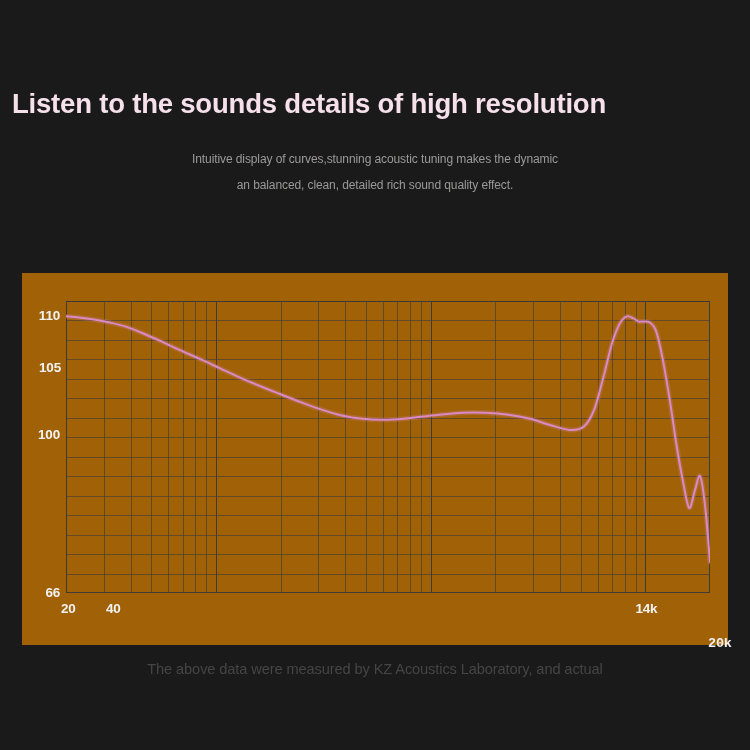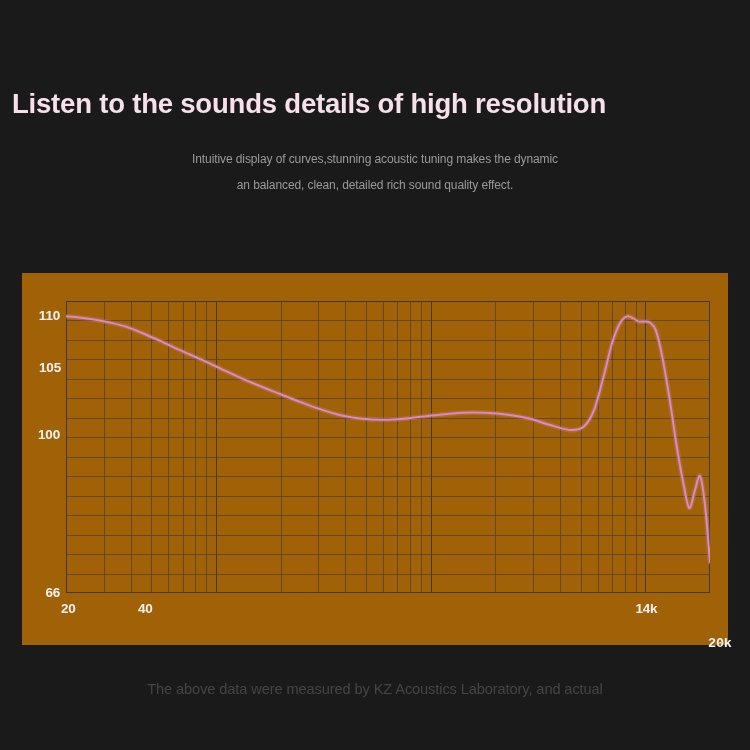--- a/index.html
+++ b/index.html
@@ -93,21 +93,20 @@
   .footnote {
     position: absolute;
     left: 60px;
     top: 658px;
     width: 630px;
     text-align: center;
     font-size: 14.6px;
     line-height: 22px;
     color: #454545;
     letter-spacing: -0.1px;
-    margin-top: 20px;
   }
   .footnote div { white-space: nowrap; }
 </style>
 </head>
 <body>
 
 <div id="page">
 
   <div class="headline">Listen to the sounds details of high resolution</div>
 
@@ -120,21 +119,21 @@
 
     <div id="ytick-layer">
         <div class="ytick" style="left: 0px; top: 35.3684px;">110</div>
         <div class="ytick" style="left: 1px; top: 86.5965px;">105</div>
         <div class="ytick" style="left: 0px; top: 137.825px; margin-top: 16px;">100</div>
         <div class="ytick" style="left: 0px; top: 312px;">66</div>
       </div>
 
     <div id="xtick-layer">
         <div class="xtick" style="left: 39px; top: 328px;">20</div>
-        <div class="xtick" style="left: 116px; top: 328px; text-align: center;">40</div>
+        <div class="xtick" style="left: 84px; top: 328px; text-align: center;">40</div>
         <div class="xtick" style="left: 613.379px; top: 328px;">14k</div>
         <div class="xtick" style="left: 686px; top: 363px; font-family: Liberation Mono, monospace;">20k</div>
       </div>
 
     <div class="plot">
       <svg id="plot-svg" width="644" height="292" viewBox="0 0 644 292">
         <g id="grid-layer">
             <line x1="0.5" y1="0" x2="0.5" y2="292" stroke="#3a3a3a" stroke-width="1" opacity="0.95" shape-rendering="crispEdges"></line>
             <line x1="38.5" y1="0" x2="38.5" y2="292" stroke="#3a3a3a" stroke-width="1" opacity="0.62" shape-rendering="crispEdges"></line>
             <line x1="65.5" y1="0" x2="65.5" y2="292" stroke="#3a3a3a" stroke-width="1" opacity="0.62" shape-rendering="crispEdges"></line>

